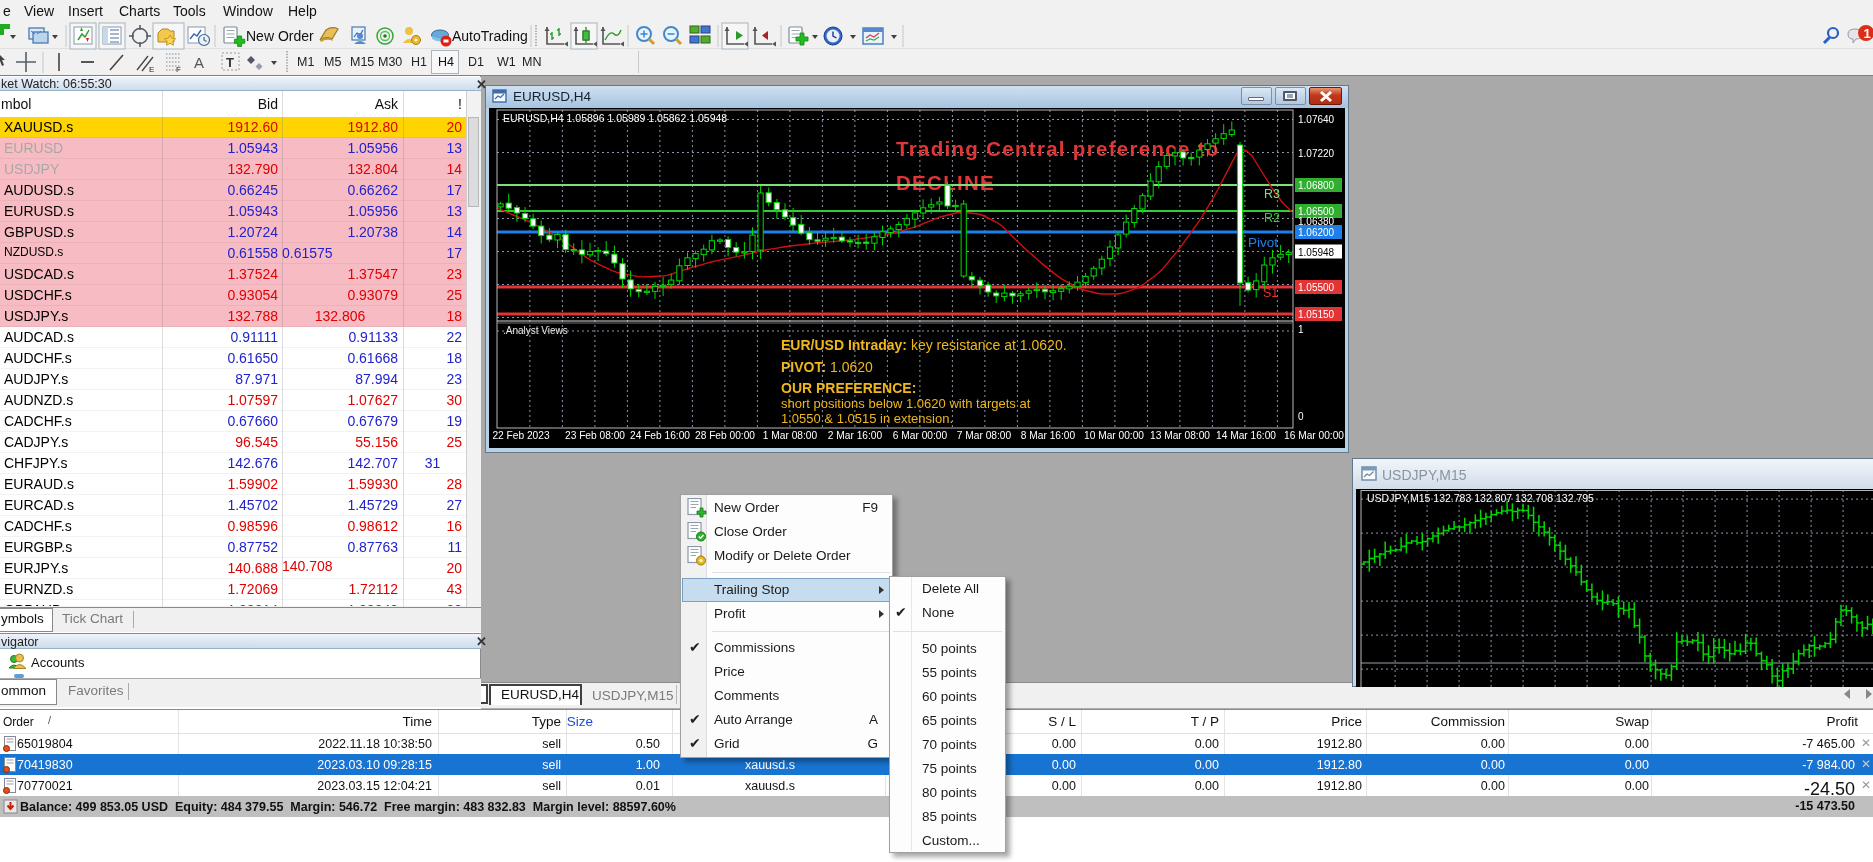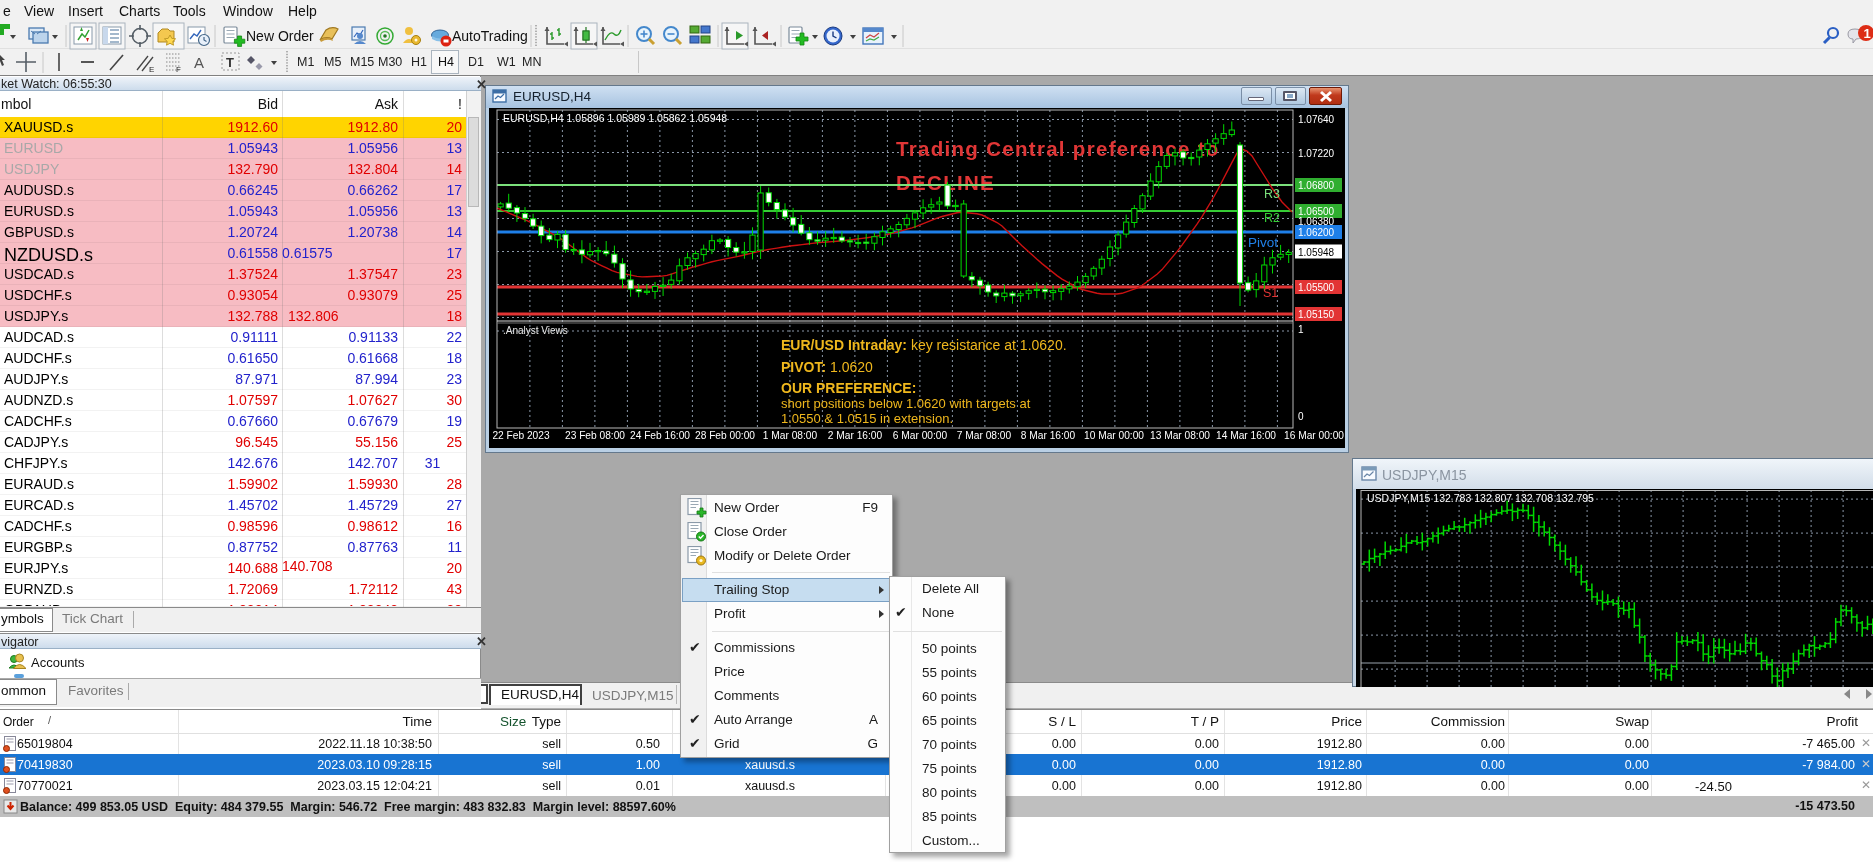--- a/index.html
+++ b/index.html
@@ -853,41 +853,41 @@
     <div class="abs" style="left:282px;top:2px;width:116px;text-align:right;font-size:14px;color:#2222cc">1.05956</div>
     <div class="abs" style="left:403px;top:2px;width:59px;text-align:right;font-size:14px;color:#2222cc">13</div>
   </div>
 <div class="abs" style="left:0;top:222px;width:466px;height:21px;background:#f7bcc3;overflow:hidden;border-bottom:1px solid rgba(0,0,0,0.05)">
     <div class="abs" style="left:4px;top:2px;font-size:14px;color:#000">GBPUSD.s</div>
     <div class="abs" style="left:162px;top:2px;width:116px;text-align:right;font-size:14px;color:#2222cc">1.20724</div>
     <div class="abs" style="left:282px;top:2px;width:116px;text-align:right;font-size:14px;color:#2222cc">1.20738</div>
     <div class="abs" style="left:403px;top:2px;width:59px;text-align:right;font-size:14px;color:#2222cc">14</div>
   </div>
 <div class="abs" style="left:0;top:243px;width:466px;height:21px;background:#f7bcc3;overflow:hidden;border-bottom:1px solid rgba(0,0,0,0.05)">
-    <div class="abs" style="left:4px;top:2px;font-size:18px;color:#000">NZDUSD.s</div>
+    <div class="abs" style="left:4px;top:2px;font-size:12px;color:#000">NZDUSD.s</div>
     <div class="abs" style="left:162px;top:2px;width:116px;text-align:right;font-size:14px;color:#2222cc">0.61558</div>
     <div class="abs" style="left:282px;top:2px;width:116px;text-align:left;font-size:14px;color:#2222cc">0.61575</div>
     <div class="abs" style="left:403px;top:2px;width:59px;text-align:right;font-size:14px;color:#2222cc">17</div>
   </div>
 <div class="abs" style="left:0;top:264px;width:466px;height:21px;background:#f7bcc3;overflow:hidden;border-bottom:1px solid rgba(0,0,0,0.05)">
     <div class="abs" style="left:4px;top:2px;font-size:14px;color:#000">USDCAD.s</div>
     <div class="abs" style="left:162px;top:2px;width:116px;text-align:right;font-size:14px;color:#e00000">1.37524</div>
     <div class="abs" style="left:282px;top:2px;width:116px;text-align:right;font-size:14px;color:#e00000">1.37547</div>
     <div class="abs" style="left:403px;top:2px;width:59px;text-align:right;font-size:14px;color:#e00000">23</div>
   </div>
 <div class="abs" style="left:0;top:285px;width:466px;height:21px;background:#f7bcc3;overflow:hidden;border-bottom:1px solid rgba(0,0,0,0.05)">
     <div class="abs" style="left:4px;top:2px;font-size:14px;color:#000">USDCHF.s</div>
     <div class="abs" style="left:162px;top:2px;width:116px;text-align:right;font-size:14px;color:#e00000">0.93054</div>
     <div class="abs" style="left:282px;top:2px;width:116px;text-align:right;font-size:14px;color:#e00000">0.93079</div>
     <div class="abs" style="left:403px;top:2px;width:59px;text-align:right;font-size:14px;color:#e00000">25</div>
   </div>
 <div class="abs" style="left:0;top:306px;width:466px;height:21px;background:#f7bcc3;overflow:hidden;border-bottom:1px solid rgba(0,0,0,0.05)">
     <div class="abs" style="left:4px;top:2px;font-size:14px;color:#000">USDJPY.s</div>
     <div class="abs" style="left:162px;top:2px;width:116px;text-align:right;font-size:14px;color:#e00000">132.788</div>
-    <div class="abs" style="left:288px;top:2px;width:116px;text-align:left;font-size:14px;color:#e00000">132.806</div>
+    <div class="abs" style="left:282px;top:2px;width:116px;text-align:center;font-size:14px;color:#e00000">132.806</div>
     <div class="abs" style="left:403px;top:2px;width:59px;text-align:right;font-size:14px;color:#e00000">18</div>
   </div>
 <div class="abs" style="left:0;top:327px;width:466px;height:21px;background:#fff;overflow:hidden;border-bottom:1px solid rgba(0,0,0,0.05)">
     <div class="abs" style="left:4px;top:2px;font-size:14px;color:#000">AUDCAD.s</div>
     <div class="abs" style="left:162px;top:2px;width:116px;text-align:right;font-size:14px;color:#2222cc">0.91111</div>
     <div class="abs" style="left:282px;top:2px;width:116px;text-align:right;font-size:14px;color:#2222cc">0.91133</div>
     <div class="abs" style="left:403px;top:2px;width:59px;text-align:right;font-size:14px;color:#2222cc">22</div>
   </div>
 <div class="abs" style="left:0;top:348px;width:466px;height:21px;background:#fff;overflow:hidden;border-bottom:1px solid rgba(0,0,0,0.05)">
     <div class="abs" style="left:4px;top:2px;font-size:14px;color:#000">AUDCHF.s</div>
@@ -991,21 +991,21 @@
 <div class="abs" style="left:14px;top:674px;width:10px;height:4px;background:#5aa0dc;border-radius:2px"></div>
 <div class="abs" style="left:0;top:678px;width:481px;height:29px;background:#f0f0f0;border-top:1px solid #aaa"></div>
 <div class="abs" style="left:0;top:679px;width:57px;height:26px;background:#fff;border:1px solid #8a8a8a;border-left:0"></div>
 <div class="abs" style="left:1px;top:683px;font-size:13.5px;color:#111">ommon</div>
 <div class="abs" style="left:68px;top:683px;font-size:13.5px;color:#7a7a7a">Favorites</div>
 <div class="abs" style="left:128px;top:683px;width:1px;height:17px;background:#aaa"></div>
 <div class="abs" style="left:0;top:709px;width:1873px;height:153px;background:#fff;border-top:1px solid #8a8a8a"></div>
 <div class="abs" style="left:3px;top:715px;font-size:12px;color:#111">Order</div>
 <div class="abs" style="left:272px;top:714px;width:160px;text-align:right;font-size:13.5px;color:#111">Time</div>
 <div class="abs" style="left:401px;top:714px;width:160px;text-align:right;font-size:13.5px;color:#111">Type</div>
-<div class="abs" style="left:500px;top:714px;width:160px;text-align:left;font-size:13.5px;color:#14532d">Size</div>
+<div class="abs" style="left:500px;top:714px;width:160px;text-align:center;font-size:13.5px;color:#1d4ed8">Size</div>
 <div class="abs" style="left:916px;top:714px;width:160px;text-align:right;font-size:13.5px;color:#111">S / L</div>
 <div class="abs" style="left:1059px;top:714px;width:160px;text-align:right;font-size:13.5px;color:#111">T / P</div>
 <div class="abs" style="left:1202px;top:714px;width:160px;text-align:right;font-size:13.5px;color:#111">Price</div>
 <div class="abs" style="left:1345px;top:714px;width:160px;text-align:right;font-size:13.5px;color:#111">Commission</div>
 <div class="abs" style="left:1489px;top:714px;width:160px;text-align:right;font-size:13.5px;color:#111">Swap</div>
 <div class="abs" style="left:1698px;top:714px;width:160px;text-align:right;font-size:13.5px;color:#111">Profit</div>
 <div class="abs" style="left:48px;top:714px;font-size:11px;color:#555">/</div>
 <div class="abs" style="left:178px;top:710px;width:1px;height:87px;background:#e3e3e3"></div>
 <div class="abs" style="left:438px;top:710px;width:1px;height:87px;background:#e3e3e3"></div>
 <div class="abs" style="left:566px;top:710px;width:1px;height:87px;background:#e3e3e3"></div>
@@ -1063,21 +1063,21 @@
 <div class="abs" style="left:17px;top:779px;font-size:12.5px;color:#111">70770021</div>
 <div class="abs" style="left:272px;top:779px;width:160px;text-align:right;font-size:12.5px;color:#111">2023.03.15 12:04:21</div>
 <div class="abs" style="left:401px;top:779px;width:160px;text-align:right;font-size:12.5px;color:#111">sell</div>
 <div class="abs" style="left:500px;top:779px;width:160px;text-align:right;font-size:12.5px;color:#111">0.01</div>
 <div class="abs" style="left:635px;top:779px;width:160px;text-align:right;font-size:12.5px;color:#111">xauusd.s</div>
 <div class="abs" style="left:916px;top:779px;width:160px;text-align:right;font-size:12.5px;color:#111">0.00</div>
 <div class="abs" style="left:1059px;top:779px;width:160px;text-align:right;font-size:12.5px;color:#111">0.00</div>
 <div class="abs" style="left:1345px;top:779px;width:160px;text-align:right;font-size:12.5px;color:#111">0.00</div>
 <div class="abs" style="left:1489px;top:779px;width:160px;text-align:right;font-size:12.5px;color:#111">0.00</div>
 <div class="abs" style="left:1202px;top:779px;width:160px;text-align:right;font-size:12.5px;color:#111">1912.80</div>
-<div class="abs" style="left:1695px;top:779px;width:160px;font-size:13px;color:#111">-24.50</div>
+<div class="abs" style="left:1695px;top:779px;width:160px;text-align:right;font-size:18px;color:#111">-24.50</div>
 <div class="abs" style="left:1861px;top:778px;font-size:12px;color:#999">✕</div>
 <div class="abs" style="left:0;top:796px;width:1873px;height:21px;background:#bfbfbf"></div>
 <svg class="abs" style="left:3px;top:799px" width="15" height="15">
 <rect x="1" y="1" width="13" height="13" fill="#e8e8e8" stroke="#888"></rect>
 <path d="M7.5 3 v6 M4.5 6.5 l3 3.5 l3 -3.5" stroke="#cc2200" stroke-width="2" fill="none"></path>
   </svg>
 <div class="abs" style="left:20px;top:800px;font-size:12.5px;font-weight:bold;color:#111">Balance: 499 853.05 USD&nbsp;&nbsp;Equity: 484 379.55&nbsp;&nbsp;Margin: 546.72&nbsp;&nbsp;Free margin: 483 832.83&nbsp;&nbsp;Margin level: 88597.60%</div>
 <div class="abs" style="left:1695px;top:799px;width:160px;text-align:right;font-size:12.5px;font-weight:bold;color:#111">-15 473.50</div>
 <div class="abs" style="left:680px;top:494px;width:213px;height:264px;background:#f1f1f1;border:1px solid #a0a0a0;box-shadow:4px 4px 5px rgba(0,0,0,0.35)"></div>
 <div class="abs" style="left:706px;top:495px;width:1px;height:262px;background:#dcdcdc"></div>

